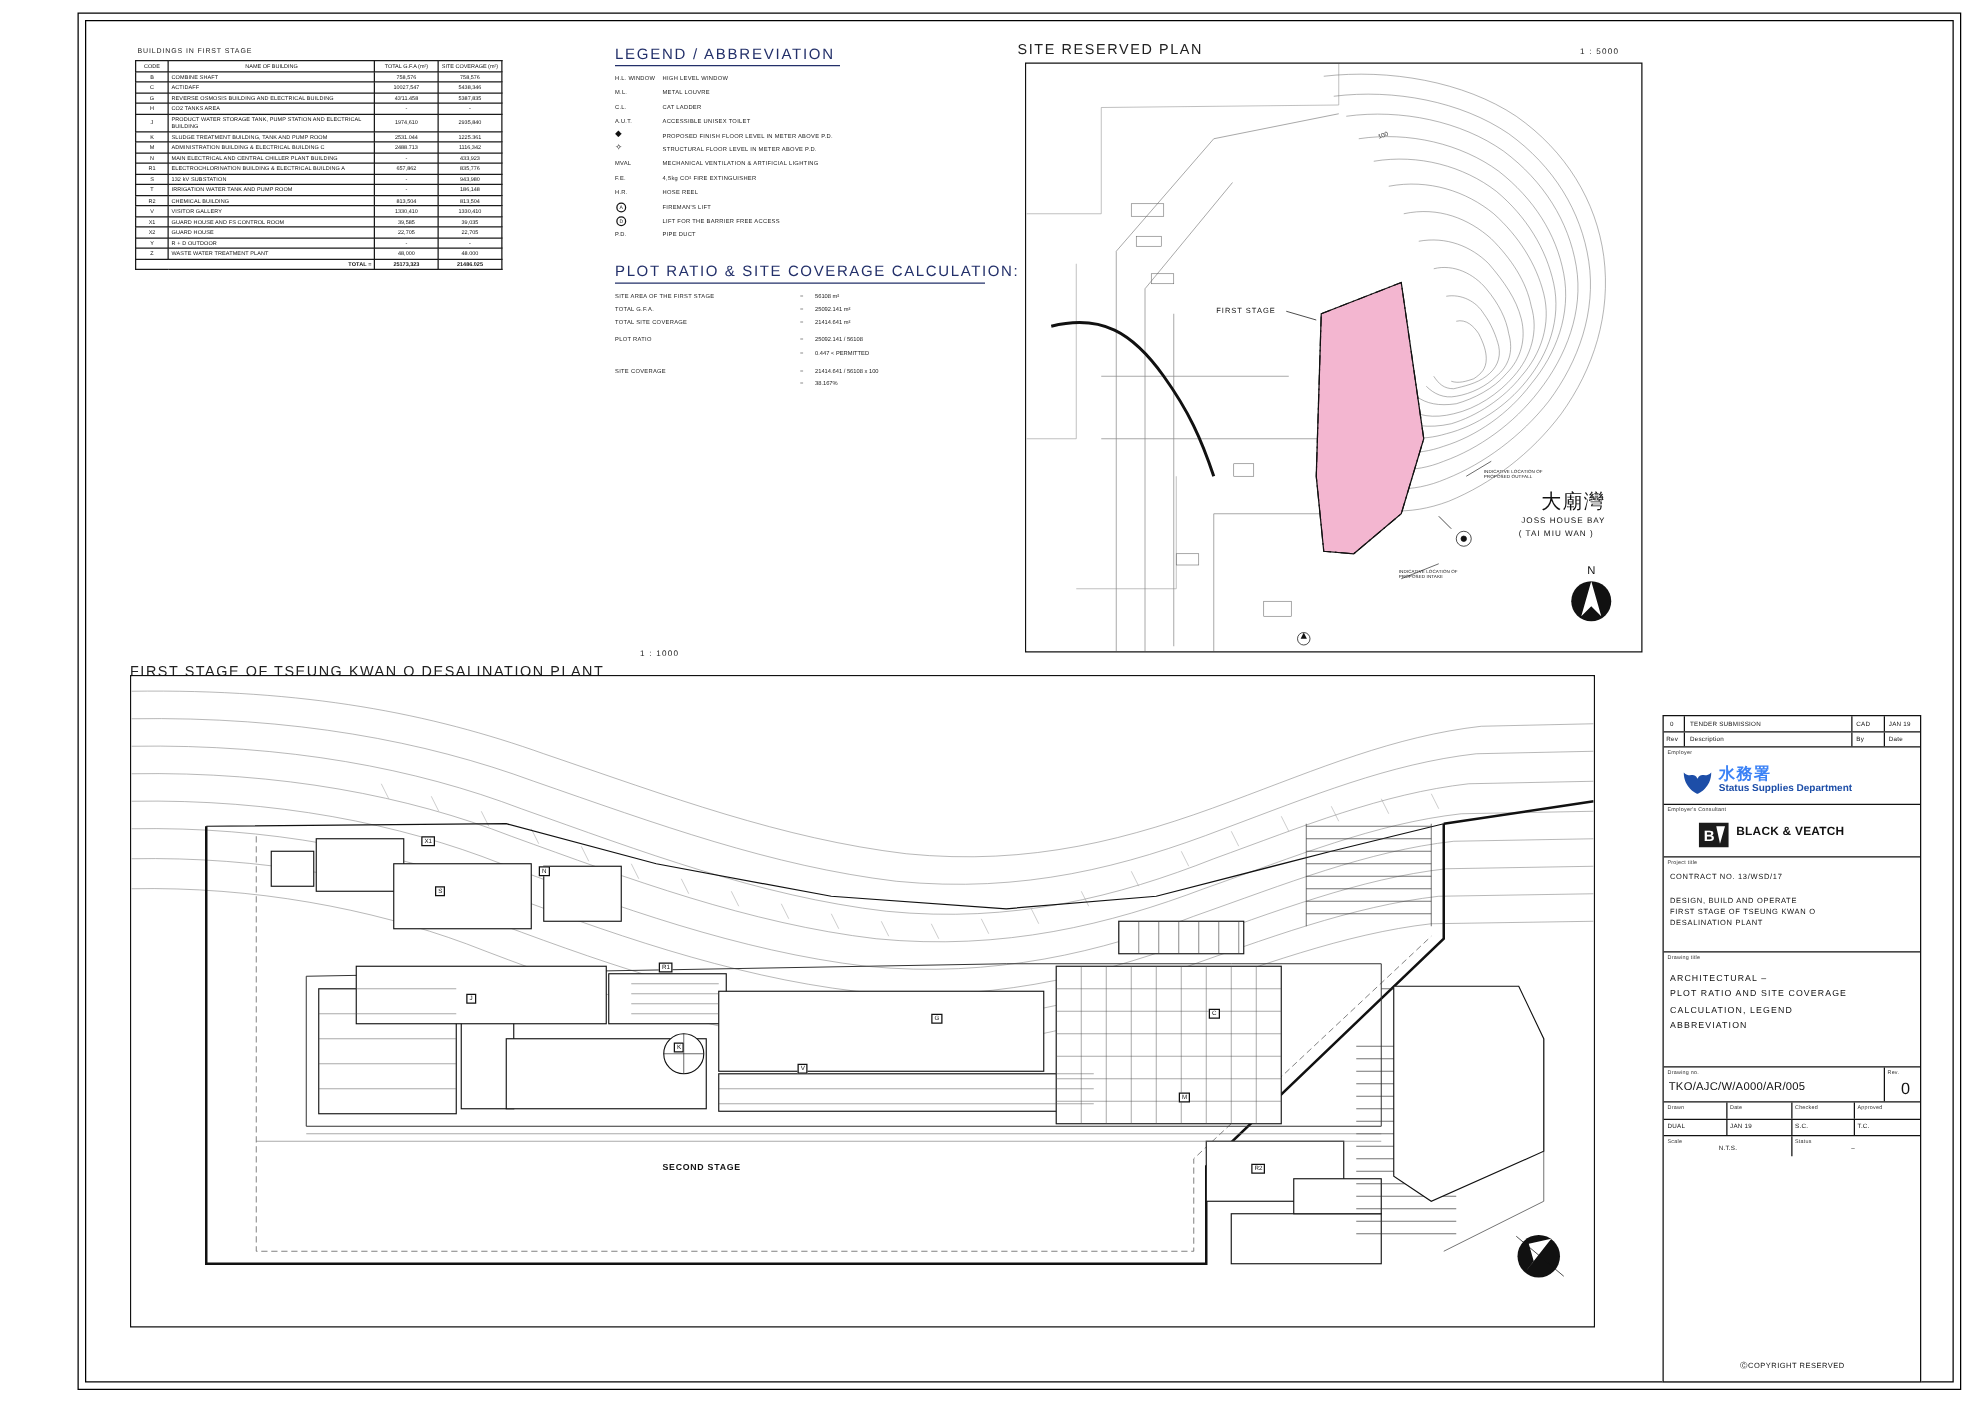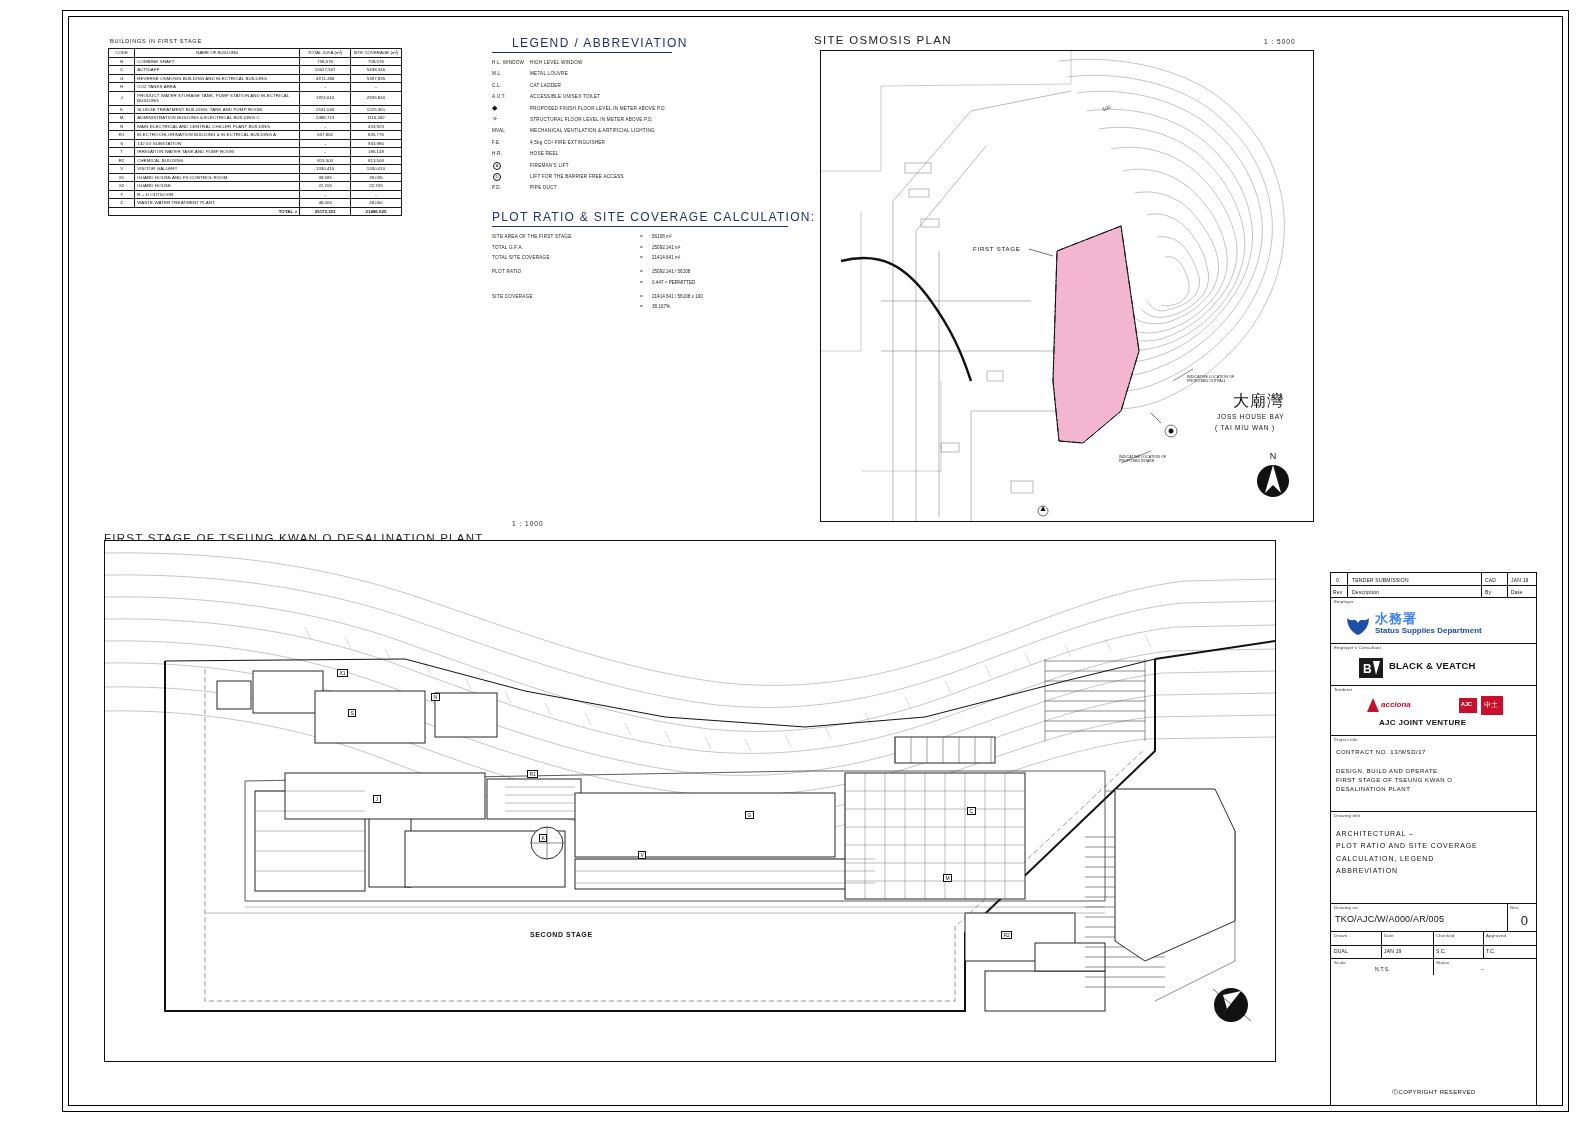--- a/index.html
+++ b/index.html
@@ -12,21 +12,21 @@
   #buildings-table{position:absolute;left:108px;top:48px;width:294px;border-collapse:collapse;}
   #buildings-table td,#buildings-table th{border:.7px solid #1a1a1a;font-size:4.4px;padding:1px 2px;line-height:1.25;vertical-align:middle;color:#111;font-weight:normal;}
   #buildings-table th{font-size:4.4px;text-align:center;}
   #buildings-table td.code{text-align:center;width:22px;}
   #buildings-table td.name{width:170px;letter-spacing:.1px;}
   #buildings-table td.num{text-align:center;width:48px;}
   #buildings-table tr.total td{font-weight:bold;}
   .tbl-cap{position:absolute;left:110px;top:38px;font-size:5.6px;letter-spacing:.7px;color:#222;}
 
   
-  .legend-title{position:absolute;left:512px;top:36px;font-size:12px;letter-spacing:1.4px;color:#23306a;}
+  .legend-title{position:absolute;left:492px;top:36px;font-size:12px;letter-spacing:1.4px;color:#23306a;}
   .legend-title-u{position:absolute;left:492px;top:52px;width:180px;border-bottom:1px solid #23306a;}
   .legend-abbr{position:absolute;width:34px;font-size:4.6px;letter-spacing:.2px;color:#1b1b1b;}
   .legend-desc{position:absolute;left:530px;font-size:4.6px;letter-spacing:.25px;color:#1b1b1b;}
   .sym{position:absolute;left:492px;font-size:7px;line-height:1;color:#111;}
   .sym-circ{position:absolute;left:493px;width:6px;height:6px;border:.7px solid #111;border-radius:50%;font-size:4px;text-align:center;line-height:6px;}
 
   .plot-title{position:absolute;left:492px;top:210px;font-size:12px;letter-spacing:1.3px;color:#23306a;}
   .plot-title-u{position:absolute;left:492px;top:226px;width:296px;border-bottom:1px solid #23306a;}
   .pl{position:absolute;font-size:4.6px;letter-spacing:.25px;color:#1b1b1b;}
   .eq{position:absolute;left:640px;font-size:4.6px;color:#1b1b1b;}
@@ -246,21 +246,21 @@
       <div class="eq" style="top: 279.5px;">=</div>
       <div class="val" style="top: 279.5px;">0.447  &lt;  PERMITTED</div>
       <div class="pl" style="left: 492px; top: 293.5px;">SITE COVERAGE</div>
       <div class="eq" style="top: 293.5px;">=</div>
       <div class="val" style="top: 293.5px;">21414.641 / 56108 x 100</div>
       <div class="pl" style="left: 492px; top: 304px;"></div>
       <div class="eq" style="top: 304px;">=</div>
       <div class="val" style="top: 304px;">38.167%</div>
     </div>
 
-  <div class="slp-title">SITE OSMOSIS PLAN</div>
+  <div class="slp-title">SITE RESERVED PLAN</div>
   <div class="slp-scale">1 : 5000</div>
   <div id="site-location-plan">
     <svg class="slp-svg" width="492" height="470" viewBox="0 0 492 470">
       <rect x="0" y="0" width="492" height="470" fill="#ffffff"></rect>
 
       <g stroke="#9a9a9a" stroke-width=".5" fill="none">
         <path d="M0 120 L60 120 L60 35 L250 33 L250 0"></path>
         <path d="M0 300 L40 300 L40 160"></path>
         <path d="M40 420 L120 420 L120 330"></path>
       </g>
@@ -486,34 +486,20 @@
     <div class="tb-row" style="height:42px;">
       <div class="tb-lbl" style="left:3px;top:1px;">Employer's Consultant</div>
       <svg style="position:absolute;left:28px;top:14px;" width="24" height="20" viewBox="0 0 24 20">
         <rect x="0" y="0" width="24" height="20" fill="#1b1b1b"></rect>
         <text x="4" y="15" font-size="12" fill="#fff" font-family="Liberation Sans, sans-serif" font-weight="bold">B</text>
         <path d="M14 3 L21 3 L17 17 Z" fill="#fff"></path>
       </svg>
       <div class="bv-txt" style="left:58px;top:16px;">BLACK &amp; VEATCH</div>
     </div>
 
-    <div class="tb-row" style="height:50px;">
-      <div class="tb-lbl" style="left:3px;top:1px;">Tenderer</div>
-      <svg style="position:absolute;left:36px;top:12px;" width="12" height="14" viewBox="0 0 12 14">
-        <path d="M6 0 L12 14 L0 14 Z" fill="#c8102e"></path>
-      </svg>
-      <div class="acc-txt" style="left:50px;top:14px;">acciona</div>
-      <div style="position:absolute;left:128px;top:12px;width:18px;height:15px;background:#c8102e;">
-        <span style="position:absolute;left:2px;top:3px;font-size:5.5px;color:#fff;font-weight:bold;">AJC</span>
-      </div>
-      <div style="position:absolute;left:150px;top:10px;width:22px;height:19px;background:#c8102e;">
-        <span style="position:absolute;left:3px;top:4px;font-size:7px;color:#fff;font-family:'DejaVu Sans',sans-serif;">中土</span>
-      </div>
-      <div class="ajc-txt" style="left:48px;top:32px;">AJC JOINT VENTURE</div>
-    </div>
 
 
     <div class="tb-row" style="height:76px;">
       <div class="tb-lbl" style="left:3px;top:1px;">Project title</div>
       <div class="tb-mid" style="left:5px;top:12px;line-height:1.55;">CONTRACT NO. 13/WSD/17
 
 DESIGN, BUILD AND OPERATE
 FIRST STAGE OF TSEUNG KWAN O
 DESALINATION PLANT</div>
     </div>

